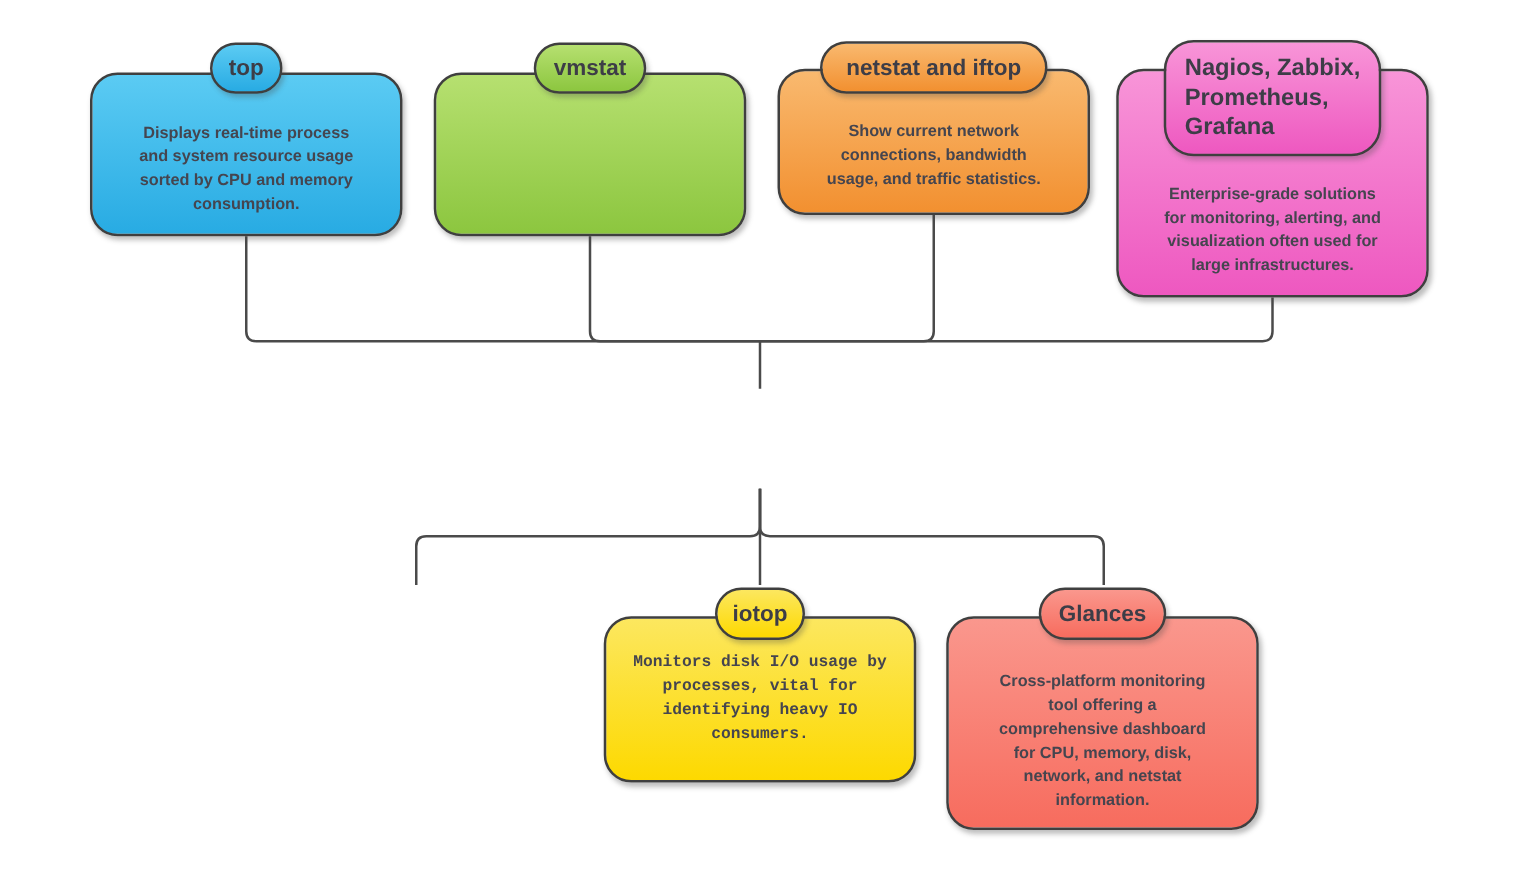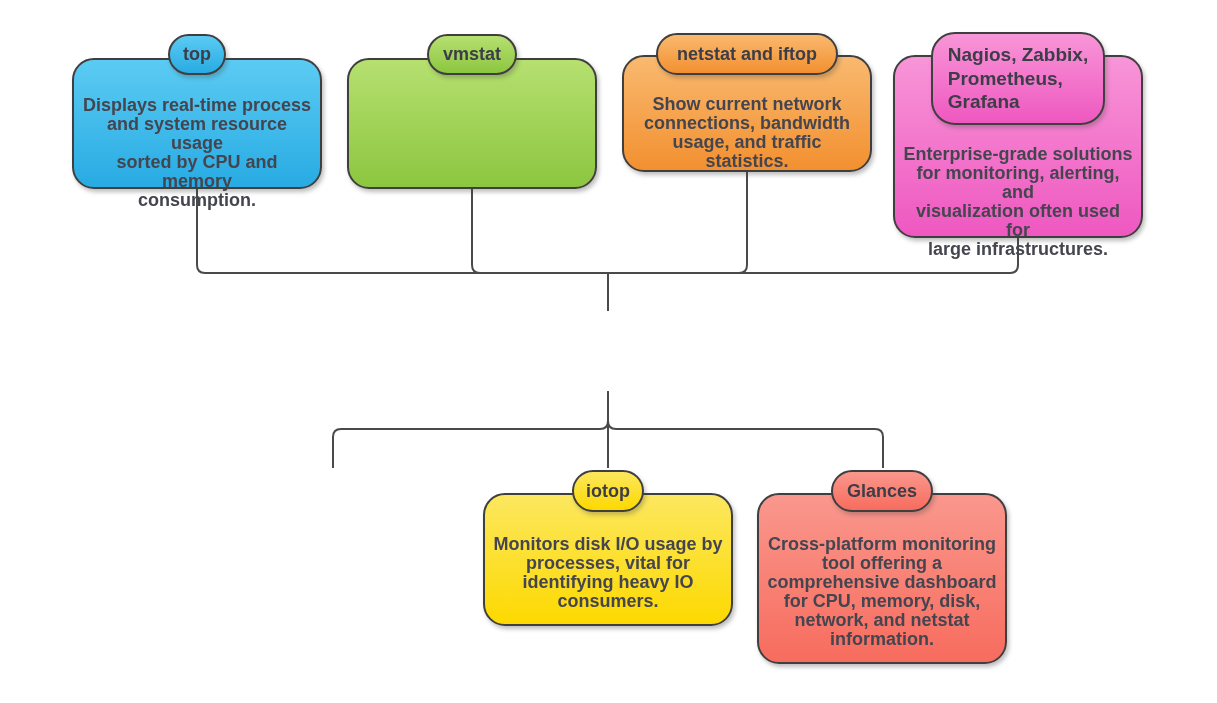--- a/index.html
+++ b/index.html
@@ -47,21 +47,21 @@
     line-height: 1.25;
     box-shadow: 2px 3px 4px rgba(70,70,70,0.30);
     z-index: 2;
   }
   .pill.multiline { border-radius: 24px; font-size: 19px; }
   .desc {
     position: absolute;
     left: 8px; right: 8px;
     text-align: center;
     font-weight: bold;
-    font-size: 18px;
+    font-size: 13px;
     line-height: 19px;
     color: #45454f;
     white-space: pre-line;
   }
   .root-node {
     position: absolute;
     left: 415px; top: 311px;
     width: 385px; height: 80px;
     border: 2px solid #4a4a4a;
     border-radius: 40px;
@@ -116,21 +116,21 @@
     <div class="desc" style="top:88px;">Enterprise-grade solutions
 for monitoring, alerting, and
 visualization often used for
 large infrastructures.</div>
   </div>
 
 
 
   <div class="card" style="left: 483px; top: 493px; width: 250px; height: 133px; background: linear-gradient(rgb(252, 231, 95), rgb(253, 217, 0));">
     <div class="pill" style="width: 72px; height: 42px; top: -25px; background: linear-gradient(rgb(252, 231, 95), rgb(253, 217, 0));">iotop</div>
-    <div class="desc" style="top:40px;">Monitors disk I/O usage by
+    <div class="desc" style="top:25px;font-family:Liberation Mono, monospace;">Monitors disk I/O usage by
 processes, vital for
 identifying heavy IO
 consumers.</div>
   </div>
 
   <div class="card" style="left: 757px; top: 493px; width: 250px; height: 171px; background: linear-gradient(rgb(250, 151, 141), rgb(247, 108, 94));">
     <div class="pill" style="width: 102px; height: 42px; top: -25px; background: linear-gradient(rgb(250, 151, 141), rgb(247, 108, 94));">Glances</div>
     <div class="desc" style="top:40px;">Cross-platform monitoring
 tool offering a
 comprehensive dashboard

